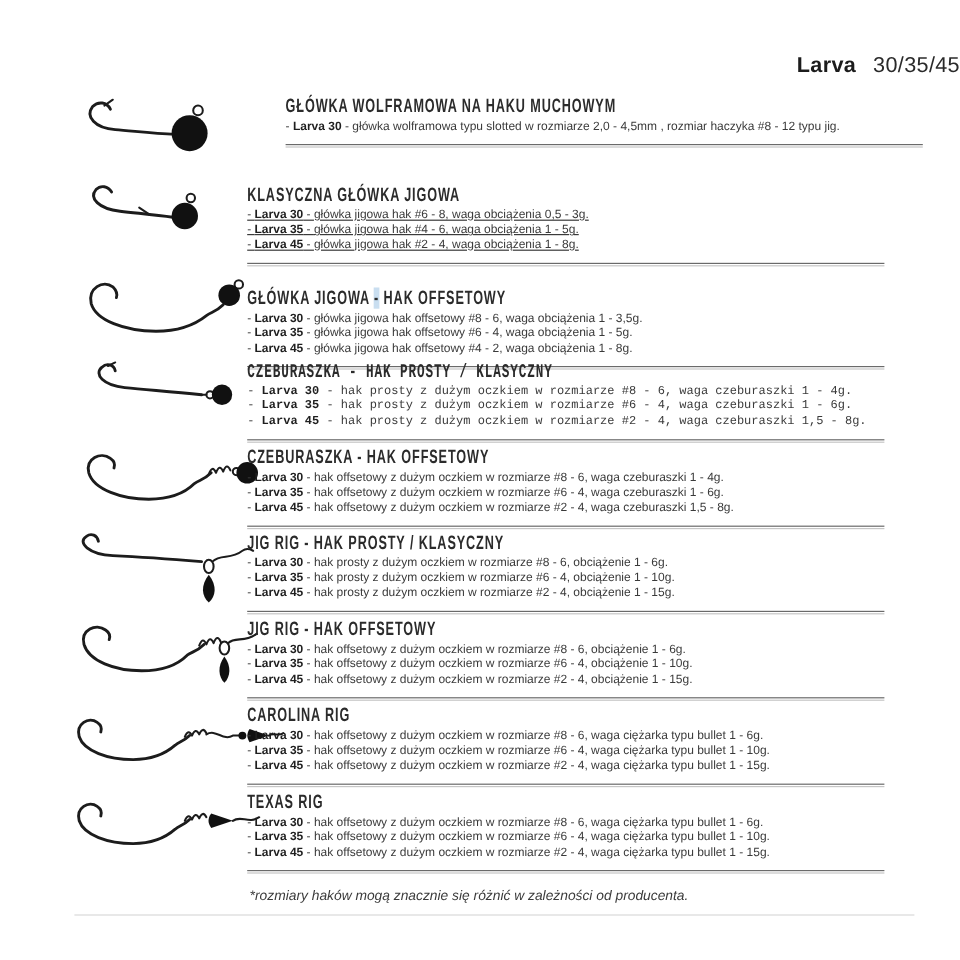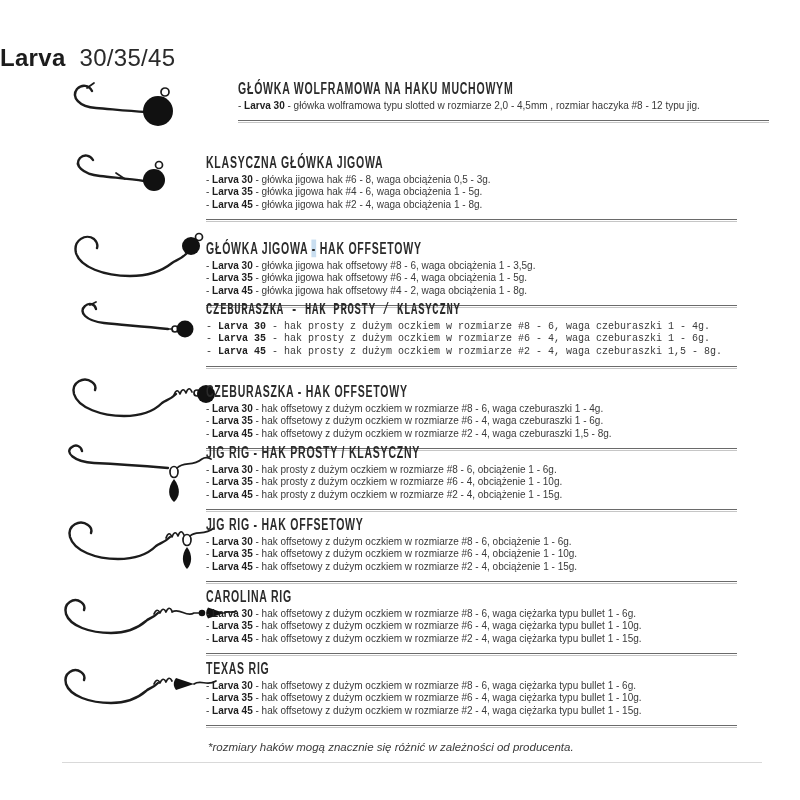--- a/index.html
+++ b/index.html
@@ -1,20 +1,20 @@
 <!DOCTYPE html>
 <html><head>
 <meta charset="utf-8">
 <style>
   html,body{margin:0;padding:0;background:#ffffff;}
   .page{position:relative;width:800px;height:800px;background:#fff;overflow:hidden;
         font-family:"Liberation Sans",sans-serif;color:#3a3a3a;}
   
-  .title{position:absolute;top:44px;left:0;width:100%;text-align:left;
-         font-size:24px;color:#1c1c1c;letter-spacing:.3px;}
+  .title{position:absolute;top:44px;left:0;width:100%;text-align:right;
+         font-size:18px;color:#1c1c1c;letter-spacing:.3px;}
   .title .brand{font-weight:bold;}
   .title .models{font-weight:normal;margin-left:14px;color:#2a2a2a;}
   
   .section{position:absolute;left:206px;width:540px;}
   .sec-header{height:16px;margin-bottom:4px;white-space:nowrap;}
   .hdr{display:inline-block;transform:scale(.68,1.04);transform-origin:0 60%;
        font-size:15.5px;font-weight:600;letter-spacing:1.1px;color:#2b2b2b;
        white-space:pre;}
   .hdr .hl{background:#c9def0;}
   .item{font-size:10px;line-height:12.4px;white-space:nowrap;color:#3a3a3a;}
@@ -123,21 +123,21 @@
       <path class="thin" d="M144 21 C151 16 157 24 166 18"></path>
     </svg>
   </div>
 
   <div class="section" style="top:80px;margin-left:32px;">
     <div class="sec-header"><span class="hdr">GŁÓWKA WOLFRAMOWA NA HAKU MUCHOWYM</span></div>
     <div class="item"><span class="pre">- </span><b>Larva 30</b><span class="sep"> - </span><span>główka wolframowa typu slotted w rozmiarze 2,0 - 4,5mm , rozmiar haczyka #8 - 12 typu jig.</span></div>
     <div class="rule"></div>
   </div>
 
-  <div class="section" style="top:154px;">
+  <div class="section" style="top:154px;text-decoration:underline;">
     <div class="sec-header"><span class="hdr">KLASYCZNA GŁÓWKA JIGOWA</span></div>
     <div class="item"><span class="pre">- </span><b>Larva 30</b><span class="sep"> - </span><span>główka jigowa hak #6 - 8, waga obciążenia 0,5 - 3g.</span></div>
     <div class="item"><span class="pre">- </span><b>Larva 35</b><span class="sep"> - </span><span>główka jigowa hak #4 - 6, waga obciążenia 1 - 5g.</span></div>
     <div class="item"><span class="pre">- </span><b>Larva 45</b><span class="sep"> - </span><span>główka jigowa hak #2 - 4, waga obciążenia 1 - 8g.</span></div>
     <div class="rule"></div>
   </div>
 
   <div class="section" style="top:227px;margin-top:13px;">
     <div class="sec-header"><span class="hdr"><span>GŁÓWKA JIGOWA </span><span class="hl">-</span><span> HAK OFFSETOWY</span></span></div>
     <div class="item"><span class="pre">- </span><b>Larva 30</b><span class="sep"> - </span><span>główka jigowa hak offsetowy #8 - 6, waga obciążenia 1 - 3,5g.</span></div>
@@ -147,21 +147,21 @@
   </div>
 
   <div class="section" style="top:301px;font-family:Liberation Mono, monospace;">
     <div class="sec-header"><span class="hdr">CZEBURASZKA - HAK PROSTY / KLASYCZNY</span></div>
     <div class="item"><span class="pre">- </span><b>Larva 30</b><span class="sep"> - </span><span>hak prosty z dużym oczkiem w rozmiarze #8 - 6, waga czeburaszki 1 - 4g.</span></div>
     <div class="item"><span class="pre">- </span><b>Larva 35</b><span class="sep"> - </span><span>hak prosty z dużym oczkiem w rozmiarze #6 - 4, waga czeburaszki 1 - 6g.</span></div>
     <div class="item"><span class="pre">- </span><b>Larva 45</b><span class="sep"> - </span><span>hak prosty z dużym oczkiem w rozmiarze #2 - 4, waga czeburaszki 1,5 - 8g.</span></div>
     <div class="rule"></div>
   </div>
 
-  <div class="section" style="top:383px;">
+  <div class="section" style="top:373px;">
     <div class="sec-header"><span class="hdr">CZEBURASZKA - HAK OFFSETOWY</span></div>
     <div class="item"><span class="pre">- </span><b>Larva 30</b><span class="sep"> - </span><span>hak offsetowy z dużym oczkiem w rozmiarze #8 - 6, waga czeburaszki 1 - 4g.</span></div>
     <div class="item"><span class="pre">- </span><b>Larva 35</b><span class="sep"> - </span><span>hak offsetowy z dużym oczkiem w rozmiarze #6 - 4, waga czeburaszki 1 - 6g.</span></div>
     <div class="item"><span class="pre">- </span><b>Larva 45</b><span class="sep"> - </span><span>hak offsetowy z dużym oczkiem w rozmiarze #2 - 4, waga czeburaszki 1,5 - 8g.</span></div>
     <div class="rule"></div>
   </div>
 
   <div class="section" style="top:444px;">
     <div class="sec-header"><span class="hdr">JIG RIG - HAK PROSTY / KLASYCZNY</span></div>
     <div class="item"><span class="pre">- </span><b>Larva 30</b><span class="sep"> - </span><span>hak prosty z dużym oczkiem w rozmiarze #8 - 6, obciążenie 1 - 6g.</span></div>

